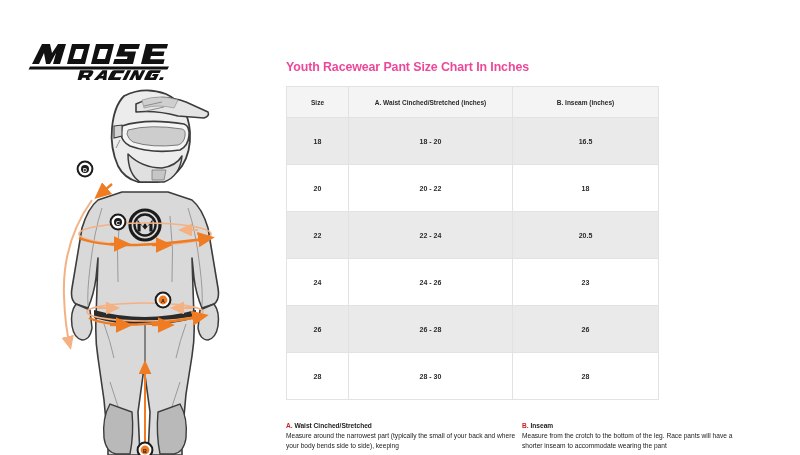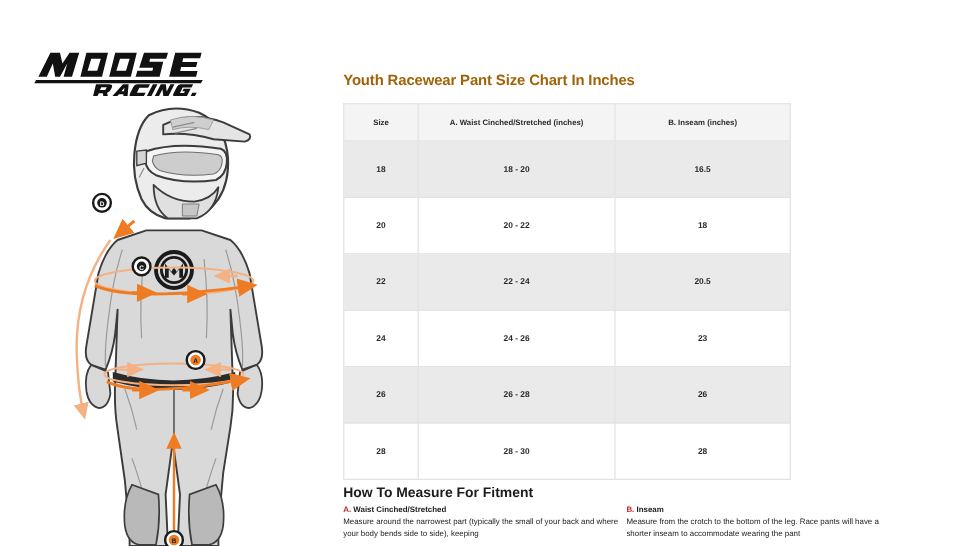--- a/index.html
+++ b/index.html
@@ -45,21 +45,21 @@
     height: 455px;
   }
 
   #chart-title {
     position: absolute;
     left: 0;
     top: 60px;
     font-size: 12.4px;
     font-weight: bold;
     letter-spacing: -0.1px;
-    color: #a16207;
+    color: #ec4899;
     white-space: nowrap;
   }
 
   
   #size-table {
     position: absolute;
     left: 0;
     top: 86px;
     width: 372px;
     border-collapse: collapse;
@@ -315,21 +315,20 @@
         <td>26</td>
       </tr>
       <tr class="even">
         <td>28</td>
         <td>28 - 30</td>
         <td>28</td>
       </tr>
     </tbody>
   </table>
 
-  <div id="howto-title">How To Measure For Fitment</div>
 
   <div class="howto-col" id="howto-col-a">
     <div class="howto-head">
       <span class="howto-letter">A.</span>
       <span>Waist Cinched/Stretched</span>
     </div>
     <div class="howto-body">Measure around the narrowest part (typically the small of your back and where your body bends side to side), keeping</div>
   </div>
 
   <div class="howto-col" id="howto-col-b">

